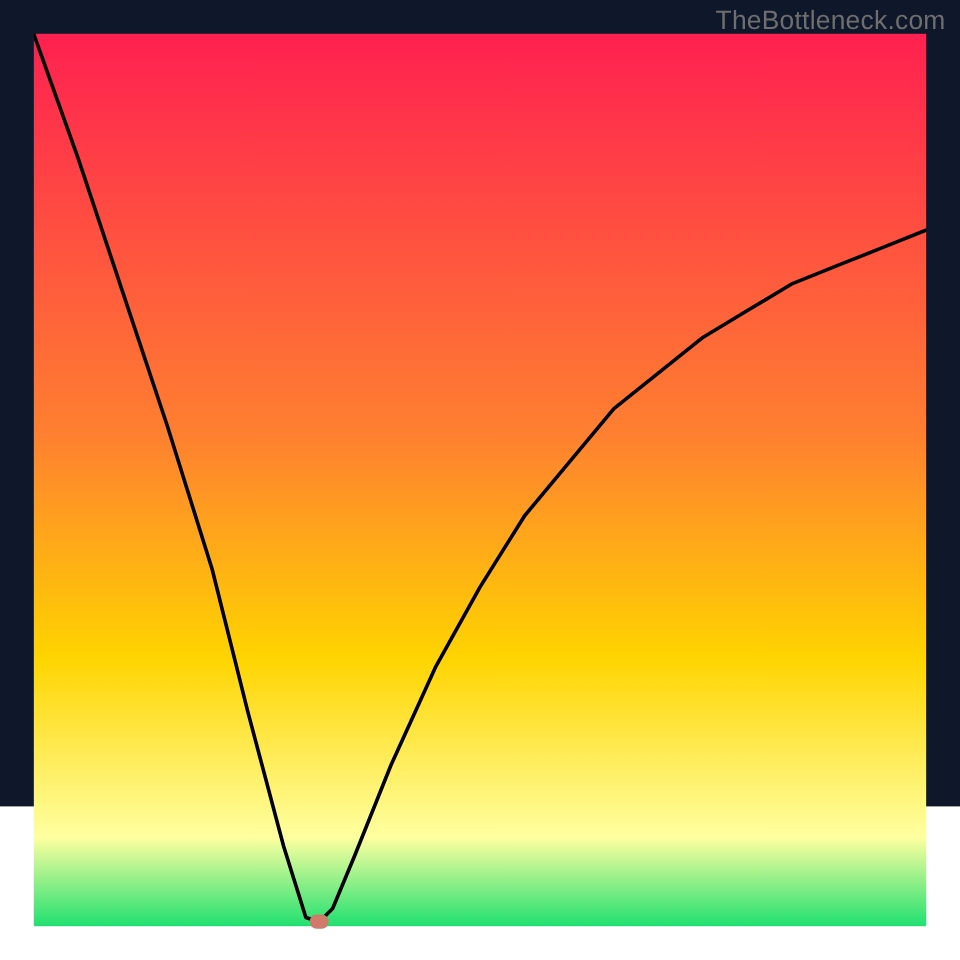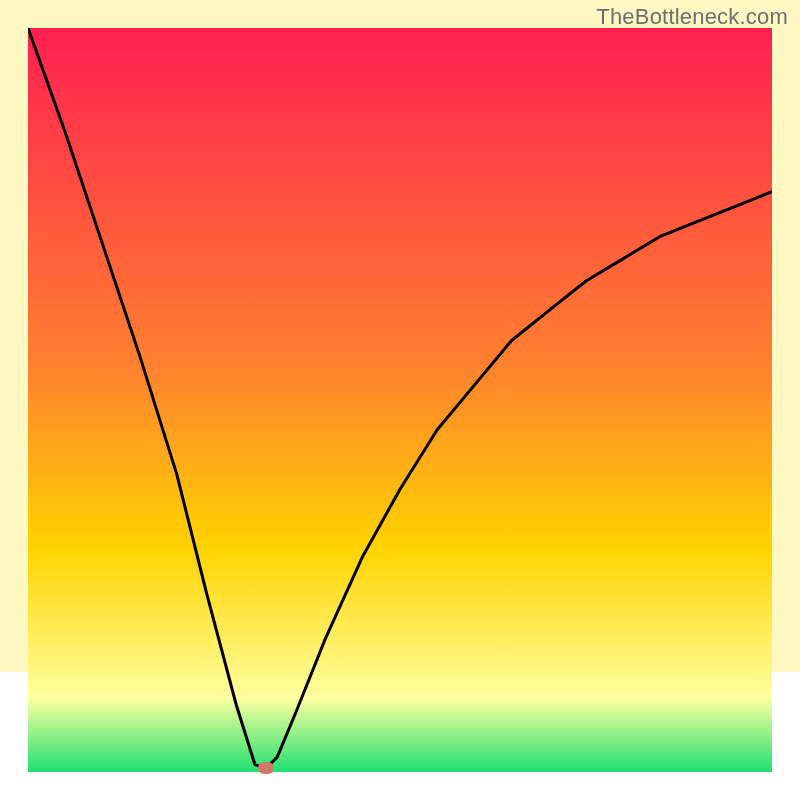--- a/index.html
+++ b/index.html
@@ -9,21 +9,21 @@
     height: 800px;
     background: #ffffff;
     font-family: Arial, Helvetica, sans-serif;
   }
   .frame {
     position: absolute;
     left: 0;
     top: 0;
     width: 800px;
     height: 672px;
-    background: #fef9c3;
+    background: #0f172a;
     box-sizing: border-box;
   }
   .watermark {
     position: absolute;
     top: 4px;
     right: 12px;
     color: #6e6e6e;
     font-size: 22px;
     font-weight: 500;
     letter-spacing: 0.2px;

